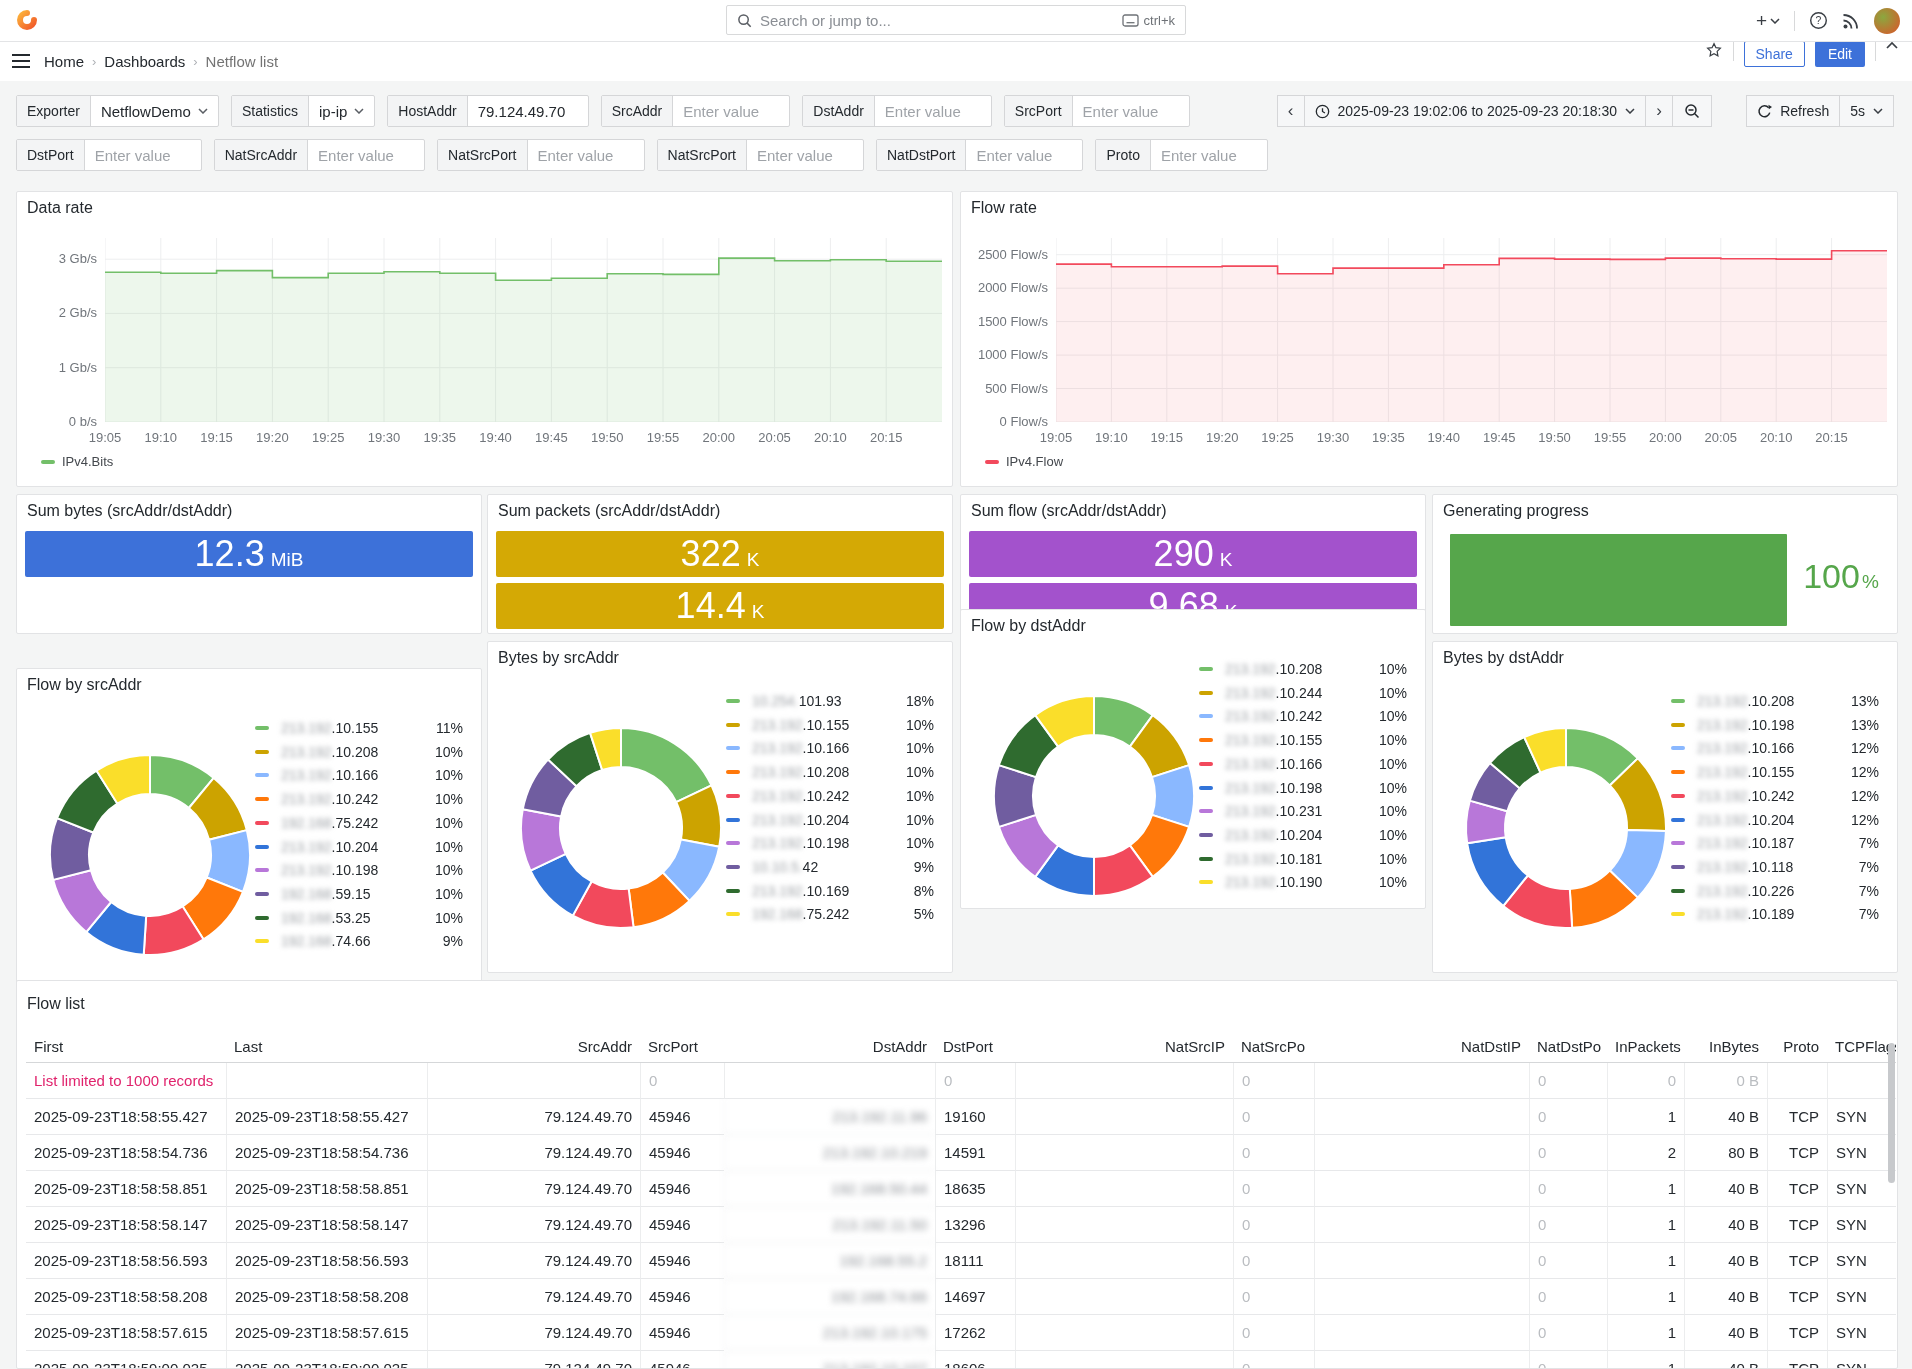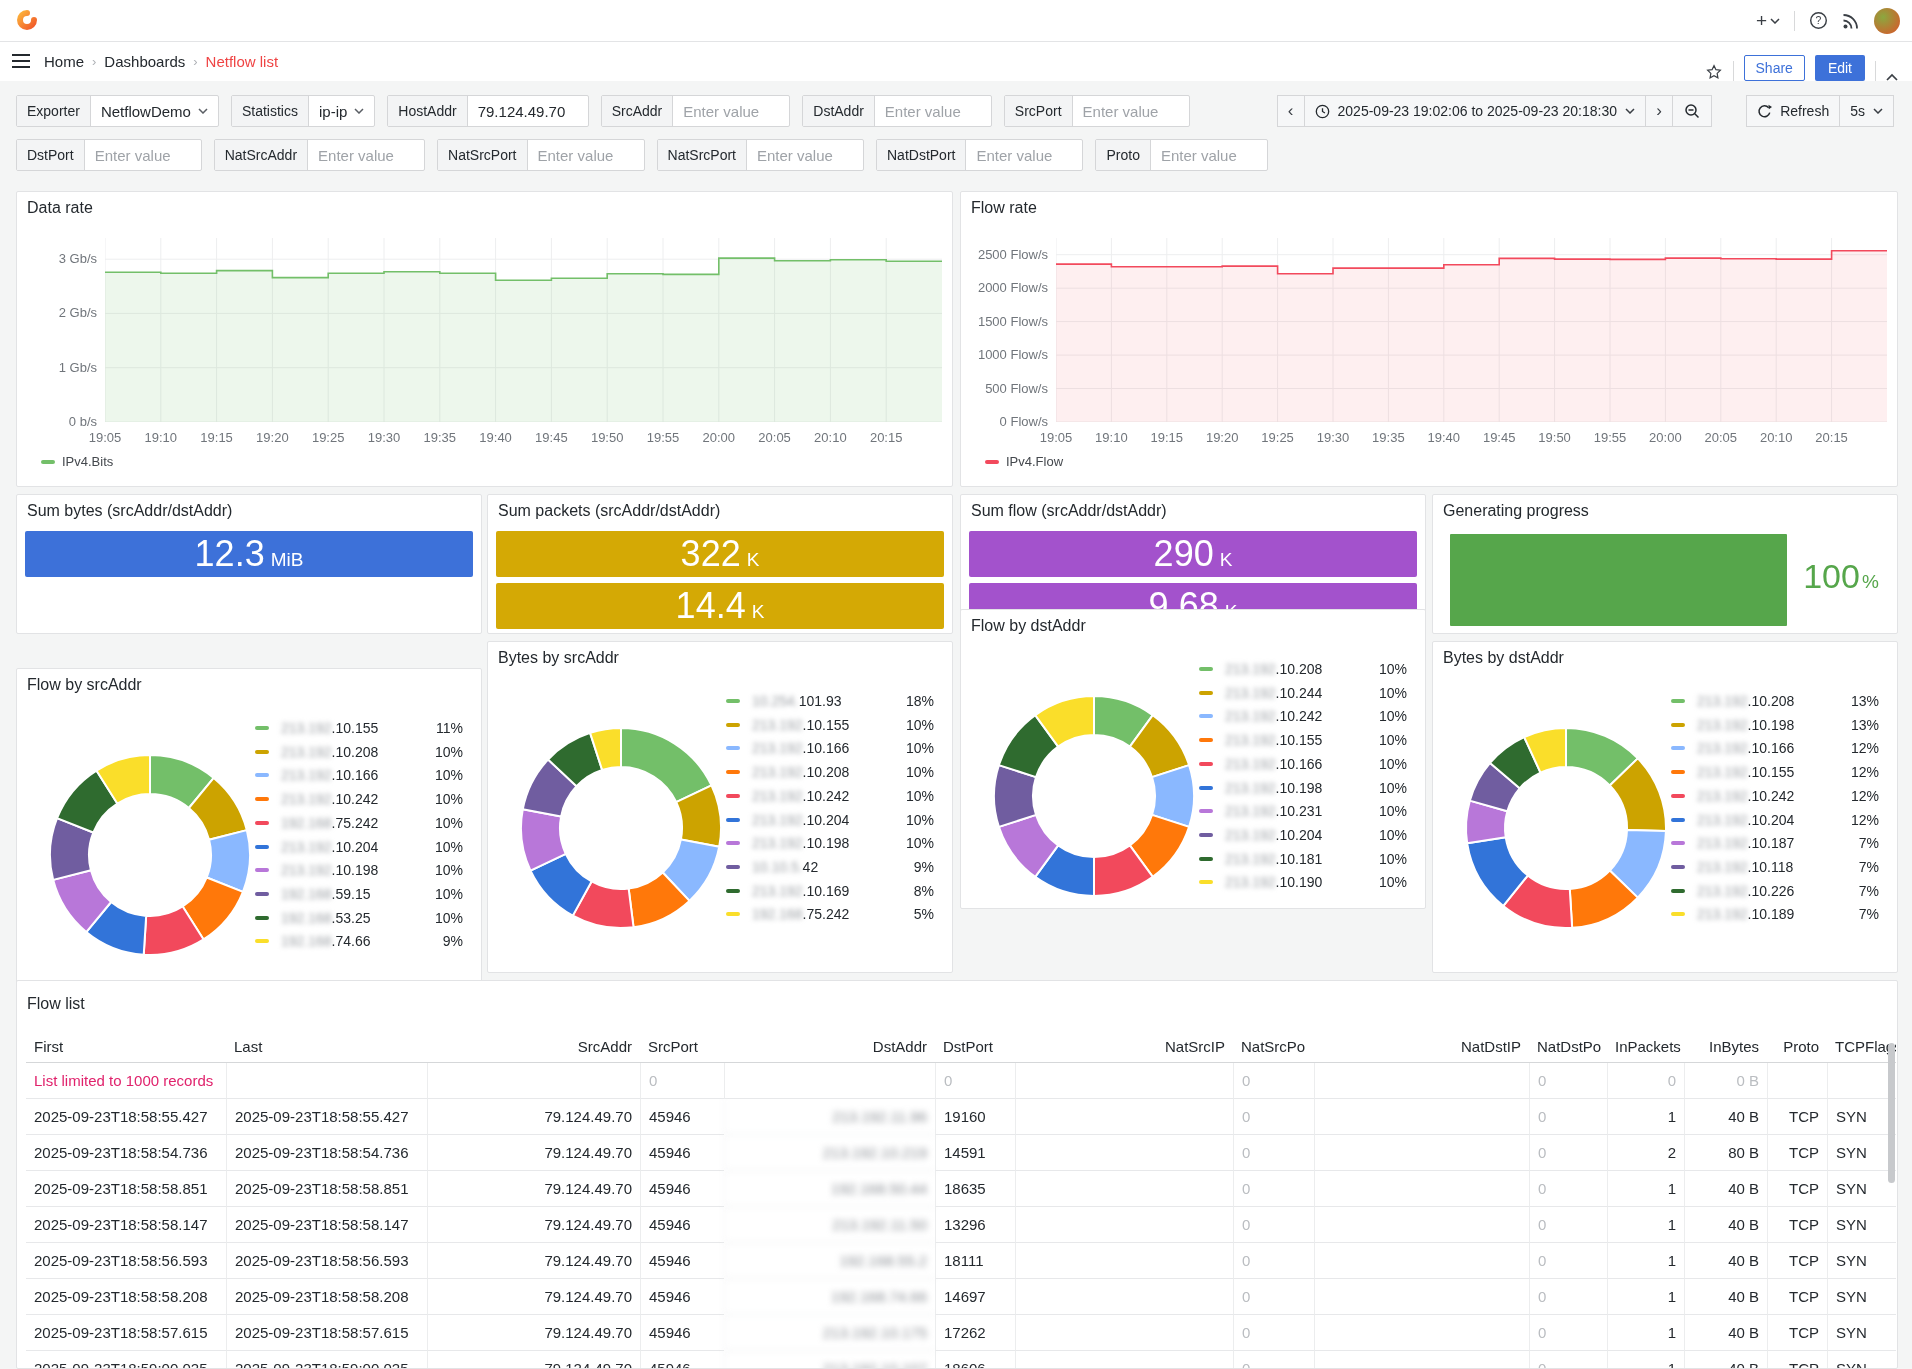--- a/index.html
+++ b/index.html
@@ -14,23 +14,23 @@
   .kbd{display:flex;align-items:center;gap:5px;color:#6E7277;font-size:13px}
   .navright{position:absolute;right:12px;top:0;height:41px;display:flex;align-items:center;gap:14px}
   .icnbtn{display:flex;align-items:center;justify-content:center;cursor:pointer;color:#3A3F45}
   .vdiv{width:1px;height:20px;background:#D8D9DA}
   .avatar{width:26px;height:26px;border-radius:50%;background:radial-gradient(circle at 35% 35%, #8BA83F, #C9682E 75%)}
   
   .pagehdr{position:absolute;left:0;top:41px;width:100%;height:40px;background:#fff;z-index:4}
   .crumbwrap{position:absolute;left:12px;top:0;height:40px;display:flex;align-items:center;gap:14px}
   .crumbs{display:flex;align-items:center;gap:8px;font-size:15px}
   .crumb{color:#24292E;cursor:pointer}
-  .crumb.current{color:#ef4444}
+  .crumb.current{color:#737373}
   .crumbsep{color:#AEB1B6;font-size:13px}
-  .hdrright{position:absolute;right:14px;top:0;height:40px;display:flex;align-items:flex-end;gap:10px}
+  .hdrright{position:absolute;right:14px;top:0;height:40px;display:flex;align-items:flex-start;gap:10px}
   .btn-share{height:26px;padding:0 11px;border:1px solid #3D71D9;background:#fff;color:#3D71D9;border-radius:2px;
              font-size:14px;font-weight:500;display:flex;align-items:center;cursor:pointer}
   .btn-edit{height:26px;padding:0 13px;border:none;background:#3D71D9;color:#fff;border-radius:2px;
             font-size:14px;font-weight:500;display:flex;align-items:center;cursor:pointer}
   
   .frow{position:absolute;left:16px;display:flex;gap:12px}
   .chip{display:inline-flex;height:32px;border:1px solid #D5D6D8;border-radius:2px;background:#fff;box-sizing:border-box}
   .chip-label{background:#F3F4F5;border-right:1px solid #D5D6D8;display:flex;align-items:center;padding:0 10px;
               font-size:14px;font-weight:500;color:#24292E;white-space:nowrap}
   .chip-value{display:flex;align-items:center;gap:7px;padding:0 10px;font-size:15px;white-space:nowrap;cursor:pointer}
@@ -77,20 +77,34 @@
 <div class="topnav">
   <svg class="logo" viewBox="0 0 26 26">
     <defs>
         <linearGradient id="lg" x1="0" y1="0" x2="1" y2="1">
       <stop offset="0" stop-color="#FCB03B"></stop>
           <stop offset="1" stop-color="#F15B2A"></stop>
         </linearGradient>
       </defs>
     <path d="M20 13a7 7 0 1 1-7-7" stroke="url(#lg)" stroke-width="6" fill="none" stroke-linecap="round"></path>
   </svg>
+  <div class="searchbox">
+    <svg width="15" height="15" viewBox="0 0 16 16">
+      <circle cx="7" cy="7" r="5" fill="none" stroke="#5A5E64" stroke-width="1.6"></circle>
+      <line x1="10.8" y1="10.8" x2="14.6" y2="14.6" stroke="#5A5E64" stroke-width="1.6"></line>
+    </svg>
+    <span class="ph">Search or jump to...</span>
+    <span class="kbd">
+      <svg width="17" height="13" viewBox="0 0 17 13">
+        <rect x="1" y="1" width="15" height="11" rx="2" fill="none" stroke="#6E7277" stroke-width="1.3"></rect>
+        <line x1="4.5" y1="8.7" x2="12.5" y2="8.7" stroke="#6E7277" stroke-width="1.3"></line>
+      </svg>
+      <span>ctrl+k</span>
+    </span>
+  </div>
   <div class="navright">
     <span class="icnbtn" style="font-size:19px;gap:3px">+
       <svg width="10" height="6" viewBox="0 0 10 6">
           <polyline points="1,1 5,5 9,1" fill="none" stroke="#3A3F45" stroke-width="1.5"></polyline>
         </svg>
     </span>
     <span class="vdiv"></span>
     <span class="icnbtn">
       <svg width="19" height="19" viewBox="0 0 20 20">
           <circle cx="10" cy="10" r="8.2" fill="none" stroke="#3A3F45" stroke-width="1.5"></circle>

